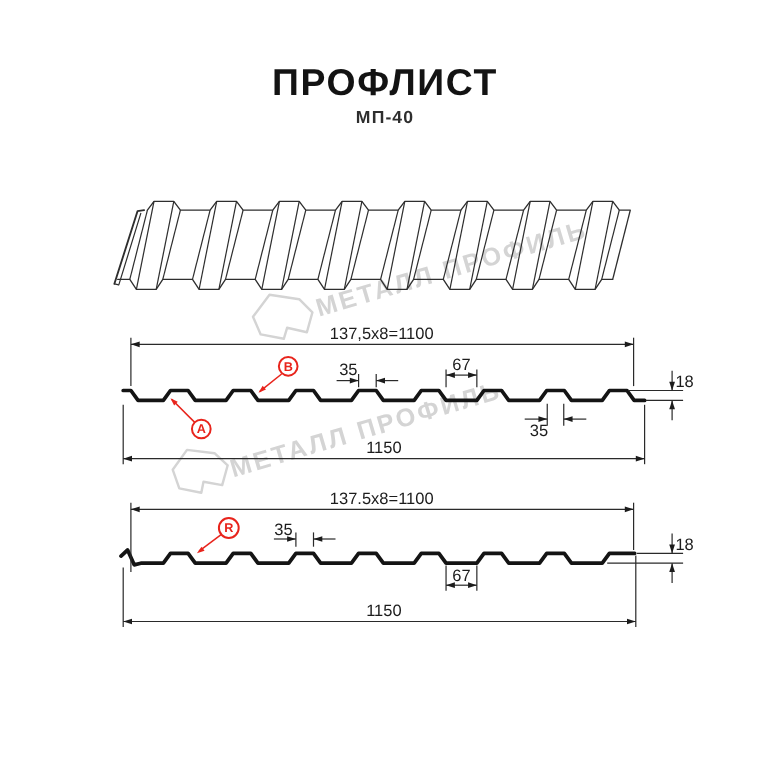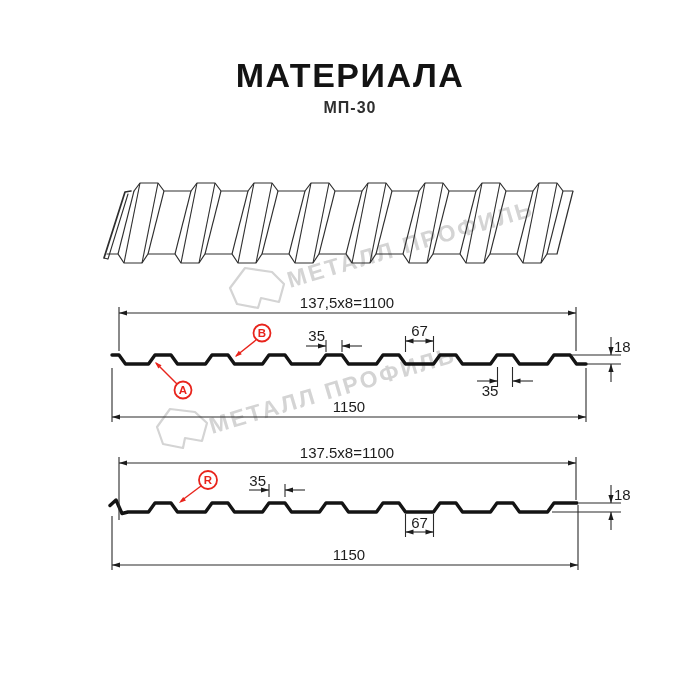--- a/index.html
+++ b/index.html
@@ -17,22 +17,22 @@
   .label-text{font-size:11.5px;font-weight:700;fill:var(--red);font-family:"Liberation Sans",sans-serif;}
   .wm-text{font-size:23px;font-weight:700;letter-spacing:2.5px;fill:var(--wm);
            font-family:"Liberation Sans",sans-serif;}
   .wm-logo{fill:none;stroke:var(--wm);stroke-width:2.2;stroke-linejoin:round;}
 </style>
 </head>
 <body>
 
 <div class="page">
 
-  <div class="title">МАТЕРИАЛА</div>
-  <div class="subtitle">МП-30</div>
+  <div class="title">ПРОФЛИСТ</div>
+  <div class="subtitle">МП-40</div>
 
   <svg class="drawing" width="700" height="700" viewBox="0 0 700 700">
 
     <g>
       <path class="wm-logo" d="M230,288 L245,268 L272,272 L284,284 L279,302 L261,298 L258,308 L237,304 Z"></path>
       <text class="wm-text" transform="translate(290,288) rotate(-16.5)">МЕТАЛЛ ПРОФИЛЬ</text>
     </g>
     <g>
       <path class="wm-logo" d="M157,427 L170,409 L195,412 L207,423 L202,441 L185,438 L183,448 L163,444 Z"></path>
       <text class="wm-text" transform="translate(212,434) rotate(-16.5)">МЕТАЛЛ ПРОФИЛЬ</text>

